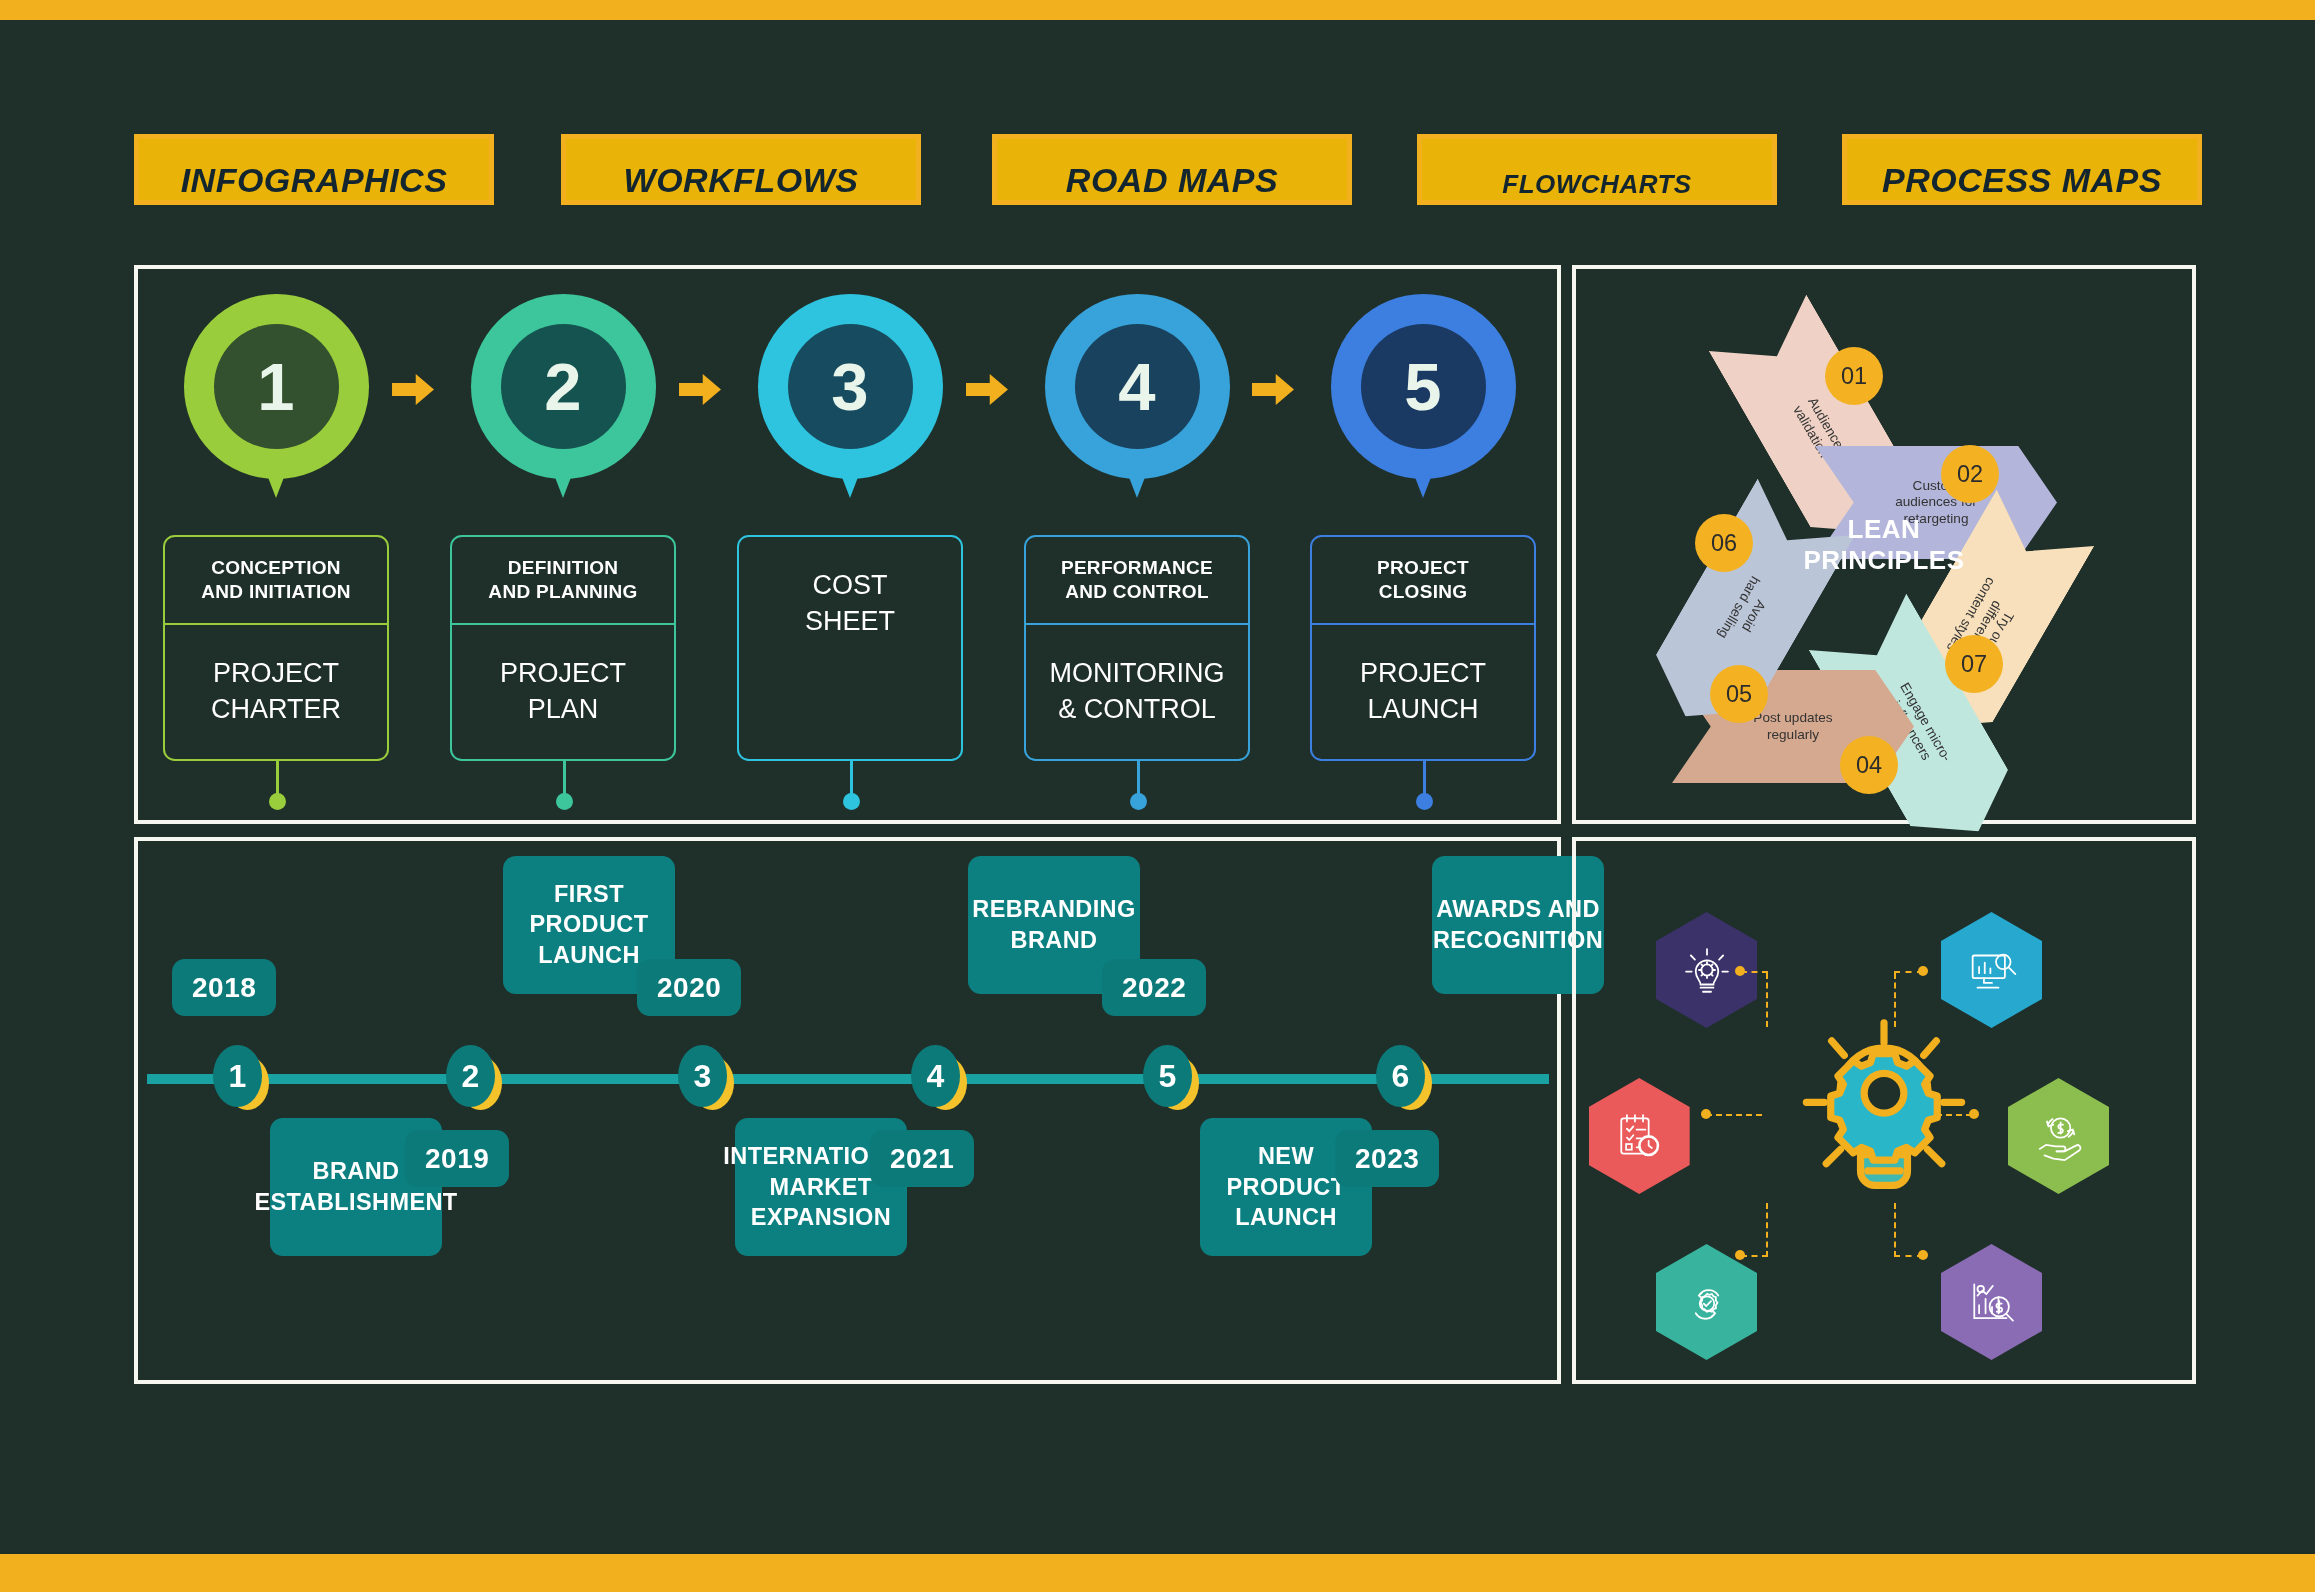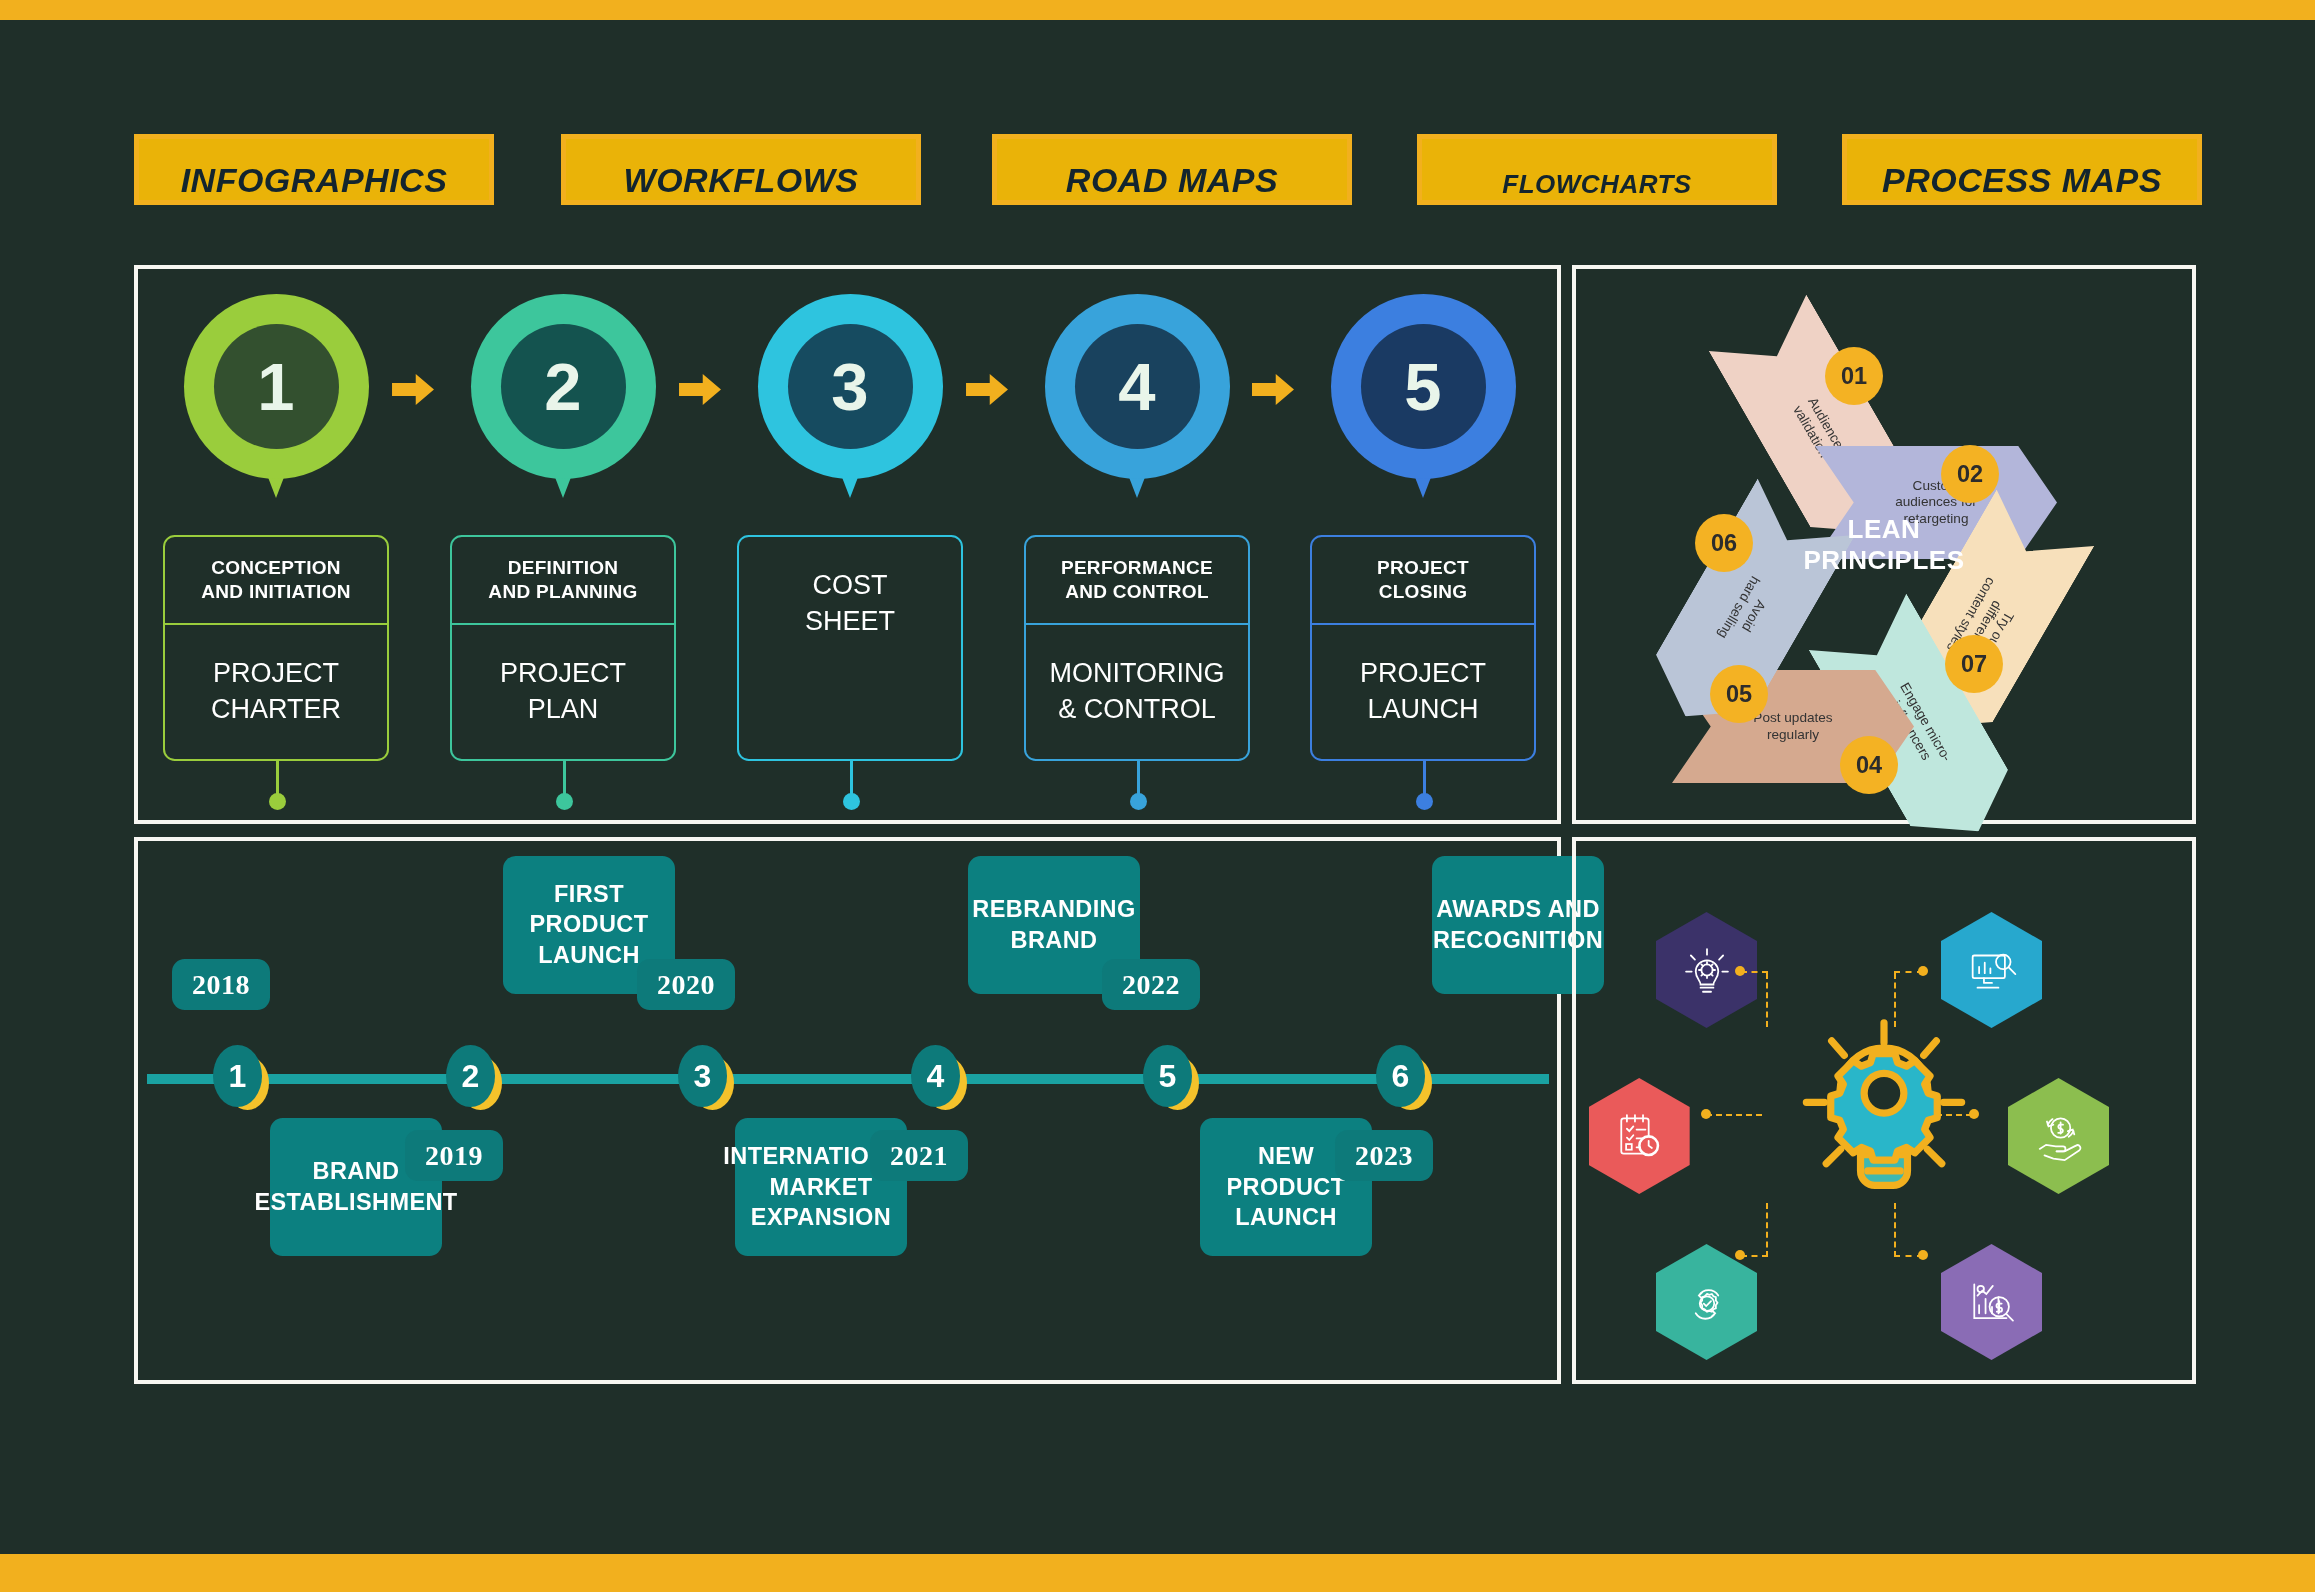--- a/index.html
+++ b/index.html
@@ -89,21 +89,21 @@
     clip-path: polygon(0% 0%, 84% 0%, 100% 50%, 84% 100%, 0% 100%, 16% 50%);
   }
   .band .btxt {
     font-size:13.6px; color:#333333; text-align:center; line-height:1.22;
     max-width:145px; pointer-events:none;
   }
   .bnum {
     position:absolute; width:58px; height:58px; border-radius:50%;
     background:#F4B223; display:flex; align-items:center; justify-content:center;
   }
-  .bnum span { font-size:23.5px; font-weight:bold; color:#2c2c2c;text-align:center; }
+  .bnum span { font-size:23.5px; font-weight:normal; color:#2c2c2c;text-align:center; }
   #lean-title {
     position:absolute; left:50%; top:50%; transform:translate(-50%,-50%);
     text-align:center; color:#ffffff; font-weight:bold; font-size:26px; line-height:1.2;
     letter-spacing:0.5px; z-index:6; white-space:nowrap;
   }
 
   
   #tl-stage { position:absolute; inset:0; }
   .tl-line { position:absolute; height:10px; background:#1AA2A2; }
   .tl-node { position:absolute; width:54px; height:67px; }
@@ -111,22 +111,22 @@
     position:absolute; left:12.7px; top:11px; width:43px; height:54px;
     border-radius:50%; background:#F4C22B;
   }
   .tl-node .tbub {
     position:absolute; left:0; top:0; width:49px; height:62px;
     border-radius:50%; background:#0D7A7A;
     display:flex; align-items:center; justify-content:center;
   }
   .tl-node .tbub span { font-size:32px; font-weight:bold; color:#ffffff; }
   .yearpill {
-    position:absolute; height:51px; border-radius:12.7px; background:#0D7A7A;
-    display:flex; align-items:center; justify-content:center; padding:0 20px;font-family:Liberation Serif, serif;
+    position:absolute; height:57px; border-radius:12.7px; background:#0D7A7A;
+    display:flex; align-items:center; justify-content:center; padding:0 20px;
   }
   .yearpill span { font-size:28px; font-weight:bold; color:#ffffff; letter-spacing:0.5px; }
   .tl-card {
     position:absolute; border-radius:12.7px; background:#0C8080;
     display:flex; align-items:center; justify-content:center; padding:0 14.5px;
   }
   .tl-card span {
     font-size:23.5px; font-weight:bold; color:#ffffff; text-align:center;
     line-height:1.3; letter-spacing:0.4px;
   }

